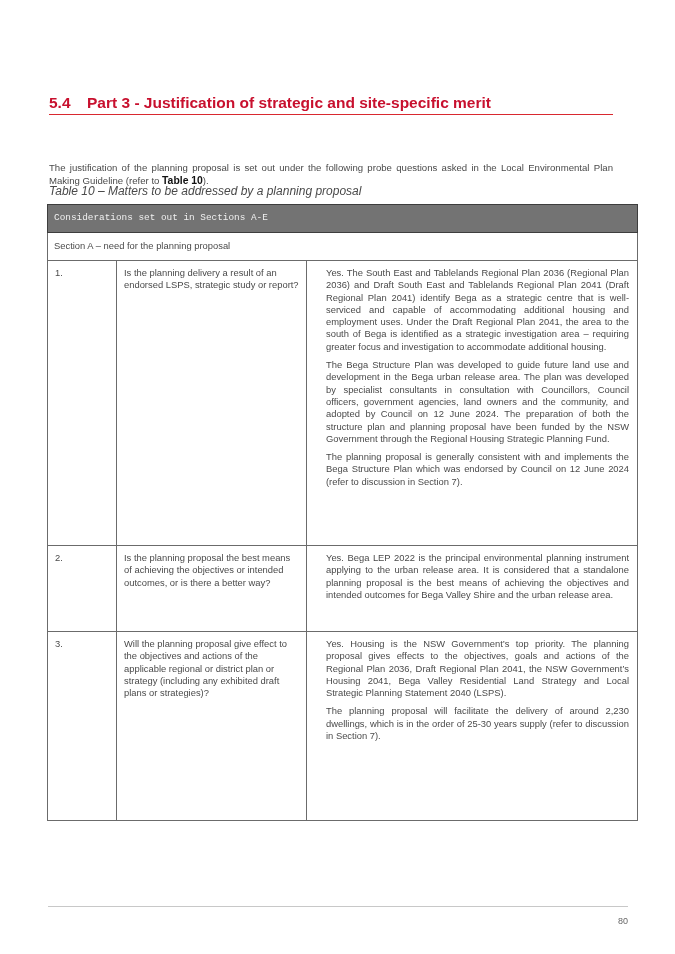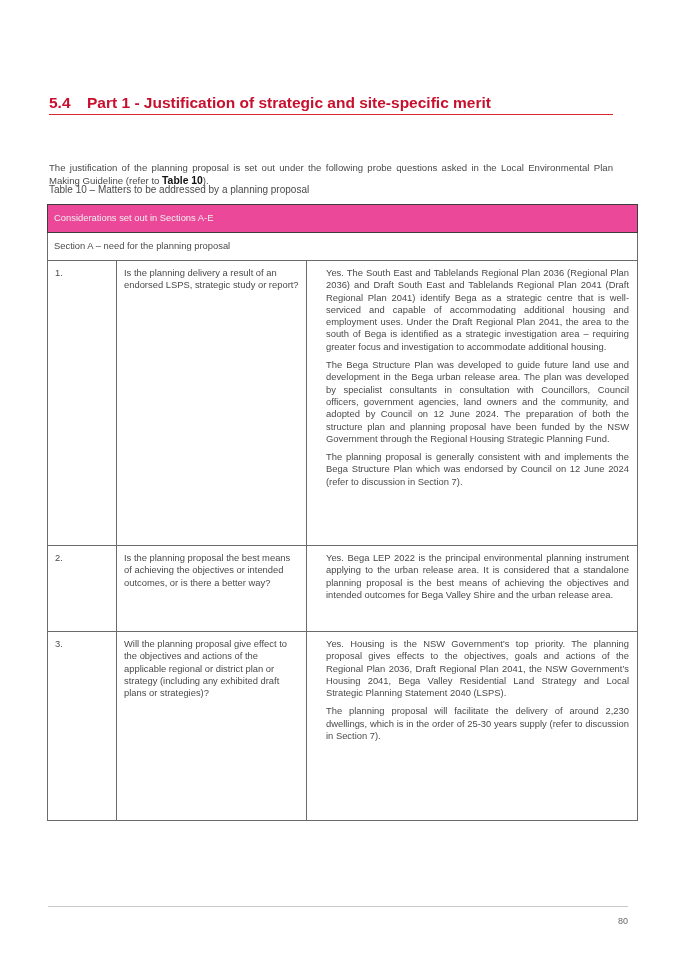--- a/index.html
+++ b/index.html
@@ -15,58 +15,58 @@
       white-space: nowrap;
     }
     .heading .num { display: inline-block; width: 38px; }
     .intro {
       position: absolute; left: 49px; top: 131px; width: 564px;
       font-size: 9.6px; line-height: 13.4px; color: #4a4a4a; text-align: justify; margin-top: 30px;
     }
     .intro b { color: #111111; font-weight: bold; font-size: 10.4px; }
     .caption {
       position: absolute; left: 49px; top: 184px;
-      font-size: 10px; color: #4a4a4a;
+      font-size: 12px; font-style: italic; color: #4a4a4a;
     }
     table.matters {
       position: absolute; left: 47px; top: 204px; width: 590px;
       border-collapse: collapse; table-layout: fixed;
       font-size: 9.4px; line-height: 12.3px; color: #4a4a4a;
     }
     table.matters col.c1 { width: 69px; }
     table.matters col.c2 { width: 190px; }
     table.matters col.c3 { width: 331px; }
     table.matters td, table.matters th {
       border: 1.5px solid #6b6b6b; vertical-align: top; text-align: left;
       font-weight: normal;
     }
     tr.head th {
-      background: #ec4899; color: #f0f0f0; height: 27px; padding: 0 6px;
-      vertical-align: middle; border-color: #3d3d3d;
+      background: #737373; color: #f0f0f0; height: 27px; padding: 0 6px;
+      vertical-align: middle; border-color: #3d3d3d; font-family: Liberation Mono, monospace;
     }
     tr.section td { height: 27px; padding: 0 6px; vertical-align: middle; }
     tr.row td { padding: 6px 7px 4px 7px; }
     tr.row td.resp { text-align: justify; padding-right: 8px; }
     tr.row td.resp p { margin: 0 0 6px 12px; }
     tr.r1 td { height: 274px; }
     tr.r2 td { height: 75px; }
     tr.r3 td { height: 178px; }
     .footer-line {
       position: absolute; left: 48px; top: 906px; width: 580px; height: 0;
       border-top: 1px solid #c8c8c8;
     }
     .page-num {
       position: absolute; left: 618px; top: 916px; font-size: 9px; color: #666666;
     }
   </style>
 </head>
 <body>
 
 <div class="heading">
-  <span class="num">5.4</span><span>Part 1 - Justification of strategic and site-specific merit</span>
+  <span class="num">5.4</span><span>Part 3 - Justification of strategic and site-specific merit</span>
 </div>
 
 <div class="intro">
   <span>The justification of the planning proposal is set out under the following probe questions asked in the Local Environmental Plan Making Guideline (refer to </span><b>Table 10</b><span>).</span>
 </div>
 
 <div class="caption">Table 10 – Matters to be addressed by a planning proposal</div>
 
 <table class="matters">
   <colgroup>

